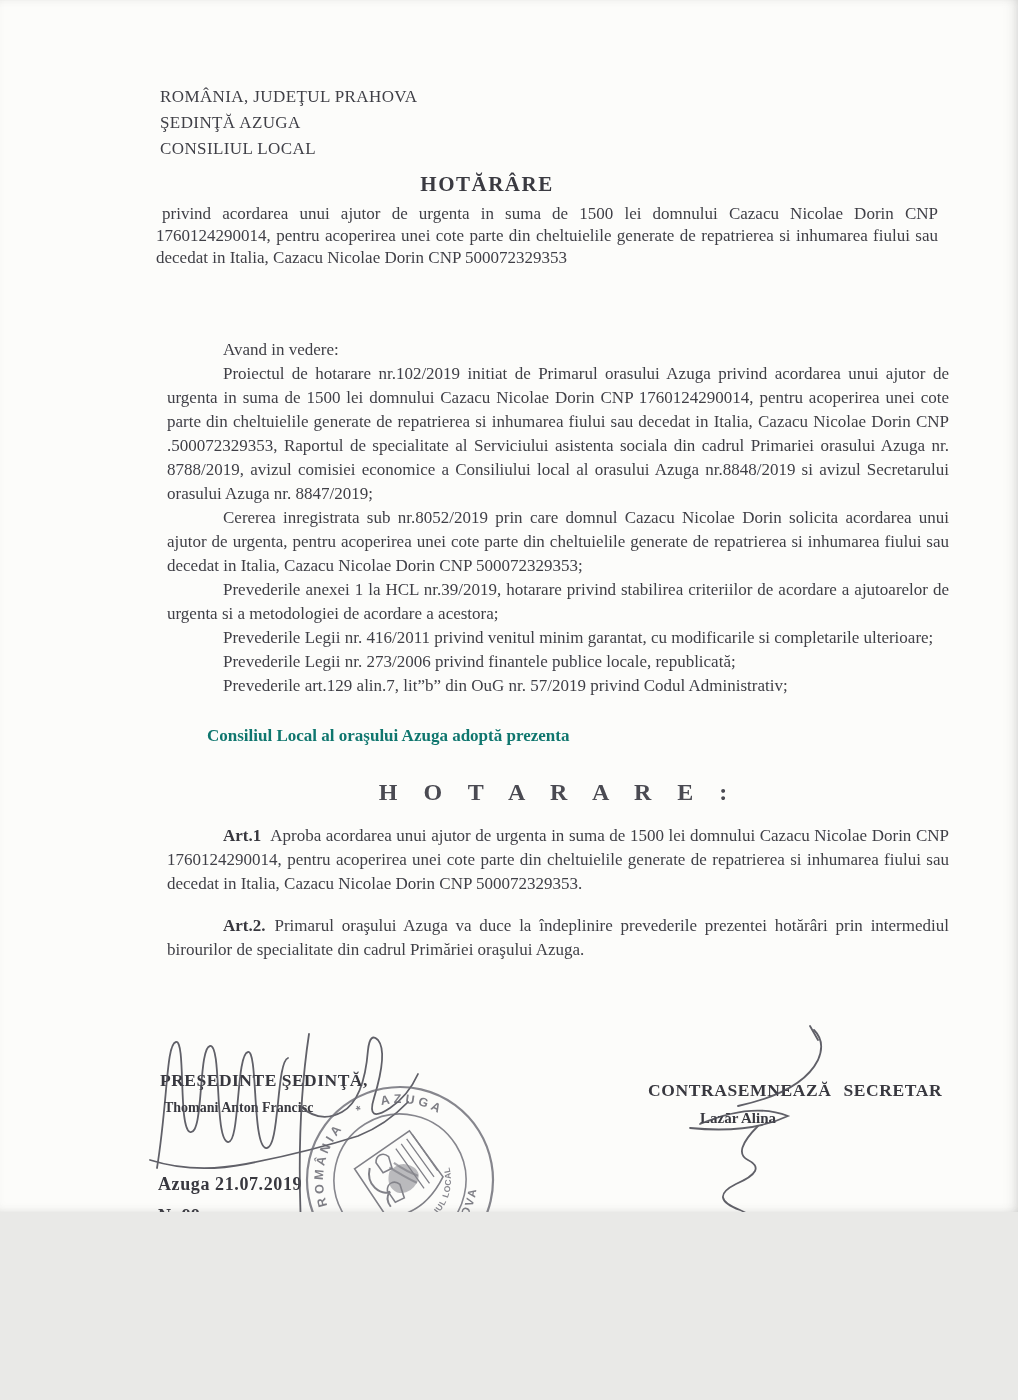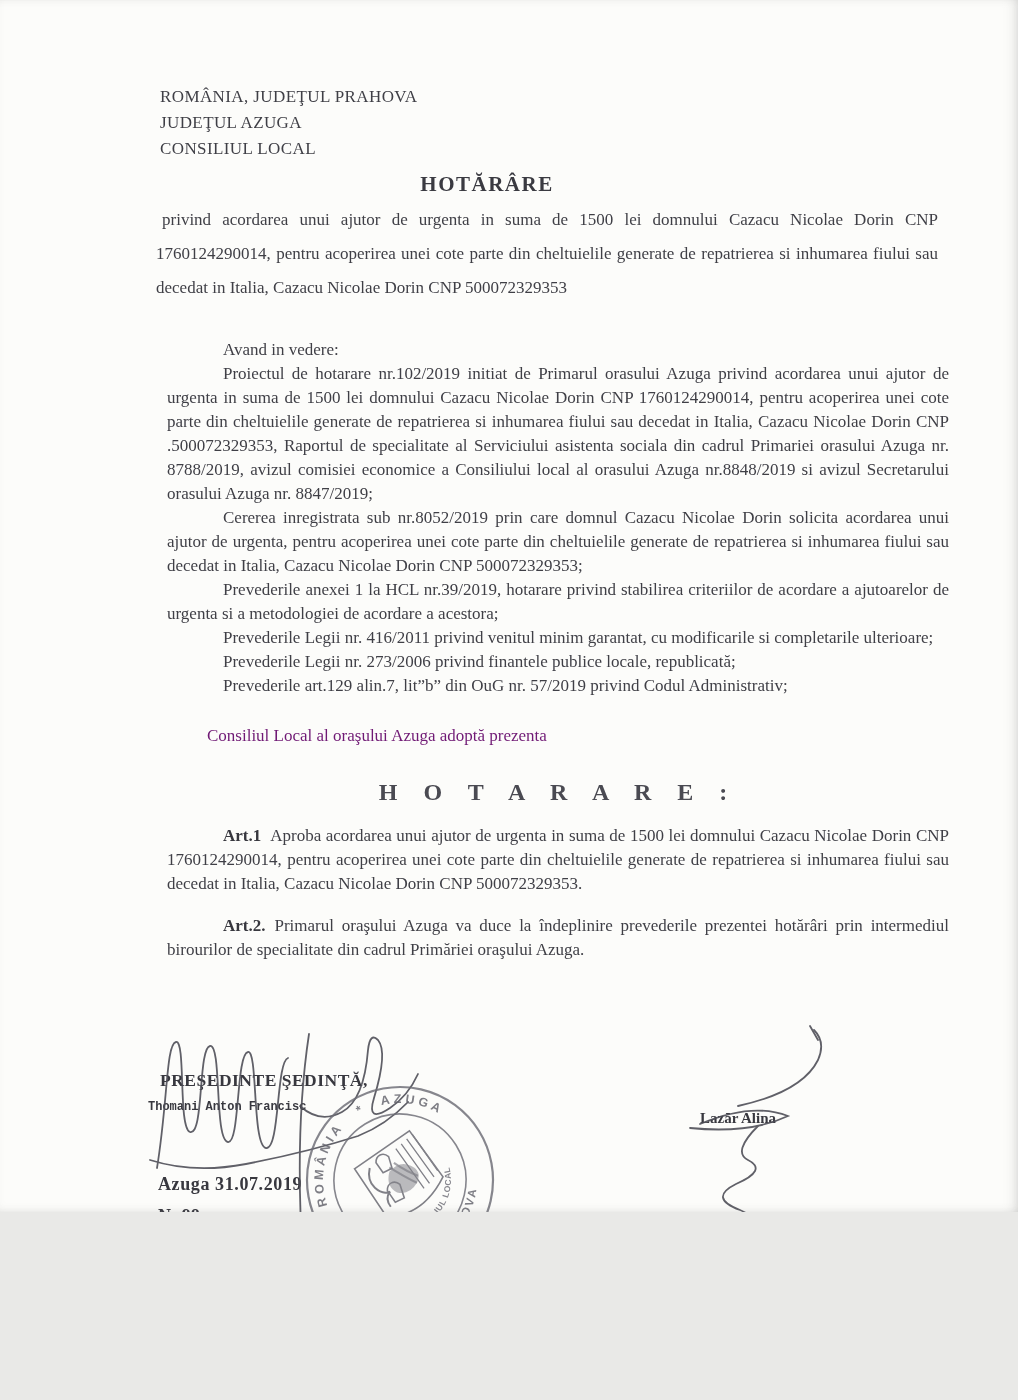--- a/index.html
+++ b/index.html
@@ -23,58 +23,58 @@
     font-size:17px;line-height:26px;letter-spacing:.4px;
   }
   .doc-title{
     position:absolute;left:0;right:60px;top:172px;
     text-align:center;font-weight:bold;font-size:21px;letter-spacing:1.5px;
     color:#3a3a41;
     margin-left:16px;
   }
   .subtitle{
     position:absolute;left:156px;top:203px;width:782px;
-    font-size:17px;line-height:34px;text-align:justify;text-indent:6px;
+    font-size:17px;line-height:22px;text-align:justify;text-indent:6px;
   }
   .body-block{
     position:absolute;left:156px;top:338px;width:782px;
     font-size:17px;line-height:24px;margin-left:11px;
   }
   .body-block p{margin:0;text-align:justify;text-indent:56px;}
   .considering{text-indent:56px;}
   .legal-basis{margin-top:26px !important;}
   .adoption{
     margin-top:26px !important;text-indent:40px !important;
-    font-weight:normal;text-align:left !important;color:#701a75;
+    font-weight:bold;text-align:left !important;color:#0f766e;
   }
   .decision-heading{
     margin-top:32px !important;text-align:center !important;text-indent:0 !important;
     font-weight:bold;font-size:24px;letter-spacing:10px;color:#4a4a52;
   }
   .article-1{margin-top:20px !important;}
   .article-2{margin-top:18px !important;}
   .article .lbl{font-weight:bold;margin-right:9px;color:#37373e;}
   .sig{position:absolute;font-weight:bold;color:#38383f;}
   .sig-president-title{left:160px;top:1070px;font-size:17.5px;letter-spacing:.5px;}
-  .sig-president-name{left:148px;top:1100px;font-size:12px;font-family:Liberation Mono, monospace;}
+  .sig-president-name{left:164px;top:1100px;font-size:14px;}
   .sig-place-date{left:158px;top:1174px;font-size:18px;letter-spacing:.6px;}
   .sig-number{left:158px;top:1206px;font-size:18px;}
   .sig-secretary-title{left:648px;top:1080px;font-size:17.5px;word-spacing:7px;letter-spacing:.6px;}
   .sig-secretary-name{left:700px;top:1110px;font-size:15px;}
   .overlay{position:absolute;left:0;top:0;pointer-events:none;}
   .stamp-text{font-family:"Liberation Sans","DejaVu Sans",sans-serif;font-weight:bold;}
 </style>
 </head>
 <body>
 
 <div class="page">
 
   <div class="issuer">
     <div>ROMÂNIA, JUDEŢUL PRAHOVA</div>
-    <div>JUDEŢUL AZUGA</div>
+    <div>ŞEDINŢĂ AZUGA</div>
     <div>CONSILIUL LOCAL</div>
   </div>
 
   <div class="doc-title">HOTĂRÂRE</div>
 
   <div class="subtitle">privind acordarea unui ajutor de urgenta in suma de 1500 lei domnului Cazacu Nicolae Dorin CNP 1760124290014, pentru acoperirea unei cote parte din cheltuielile generate de repatrierea si inhumarea fiului sau decedat in Italia, Cazacu Nicolae Dorin CNP 500072329353</div>
 
   <div class="body-block">
     <p class="considering">Avand in vedere:</p>
     <p>Proiectul de hotarare nr.102/2019 initiat de Primarul orasului Azuga privind acordarea unui ajutor de urgenta in suma de 1500 lei domnului Cazacu Nicolae Dorin CNP 1760124290014, pentru acoperirea unei cote parte din cheltuielile generate de repatrierea si inhumarea fiului sau decedat in Italia, Cazacu Nicolae Dorin CNP .500072329353, Raportul de specialitate al Serviciului asistenta sociala din cadrul Primariei orasului Azuga nr. 8788/2019, avizul comisiei economice a Consiliului local al orasului Azuga nr.8848/2019 si avizul Secretarului orasului Azuga nr. 8847/2019;</p>
@@ -84,22 +84,23 @@
     <p>Prevederile Legii nr. 273/2006 privind finantele publice locale, republicată;</p>
     <p>Prevederile art.129 alin.7, lit”b” din OuG nr. 57/2019 privind Codul Administrativ;</p>
     <p class="adoption">Consiliul Local al oraşului Azuga adoptă prezenta</p>
     <p class="decision-heading">H O T A R A R E :</p>
     <p class="article article-1"><span class="lbl">Art.1</span><span>Aproba acordarea unui ajutor de urgenta in suma de 1500 lei domnului Cazacu Nicolae Dorin CNP 1760124290014, pentru acoperirea unei cote parte din cheltuielile generate de repatrierea si inhumarea fiului sau decedat in Italia, Cazacu Nicolae Dorin CNP 500072329353.</span></p>
     <p class="article article-2"><span class="lbl">Art.2.</span><span>Primarul oraşului Azuga va duce la îndeplinire prevederile prezentei hotărâri prin intermediul birourilor de specialitate din cadrul Primăriei oraşului Azuga.</span></p>
   </div>
 
   <div class="sig sig-president-title">PREŞEDINTE ŞEDINŢĂ,</div>
   <div class="sig sig-president-name">Thomani Anton Francisc</div>
-  <div class="sig sig-place-date">Azuga 31.07.2019</div>
+  <div class="sig sig-place-date">Azuga 21.07.2019</div>
   <div class="sig sig-number">Nr.98</div>
+  <div class="sig sig-secretary-title">CONTRASEMNEAZĂ SECRETAR</div>
   <div class="sig sig-secretary-name">Lazăr Alina</div>
 
   <svg class="overlay" width="1018" height="1400" viewBox="0 0 1018 1400">
     <defs>
       <path id="arcTop" d="M -77,0 A 77,77 0 1,1 77,0"></path>
       <path id="arcBottom" d="M -77,0 A 77,77 0 1,0 77,0"></path>
       <path id="arcInner" d="M -51,0 A 51,51 0 1,0 51,0"></path>
     </defs>
 
     <g stroke="#4b4b54" stroke-width="1.8" fill="none" opacity="0.88" stroke-linecap="round">

